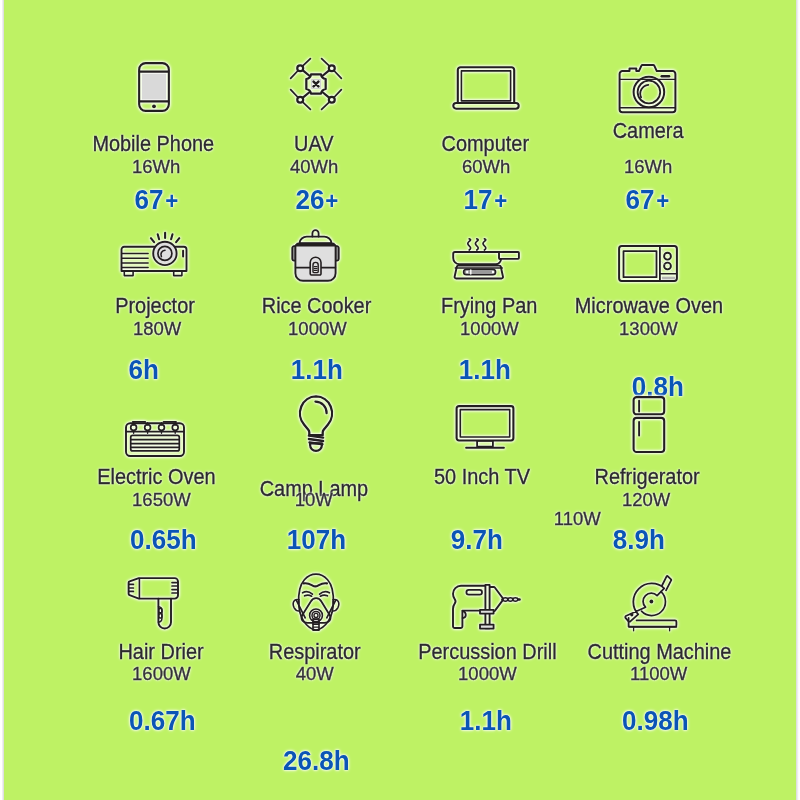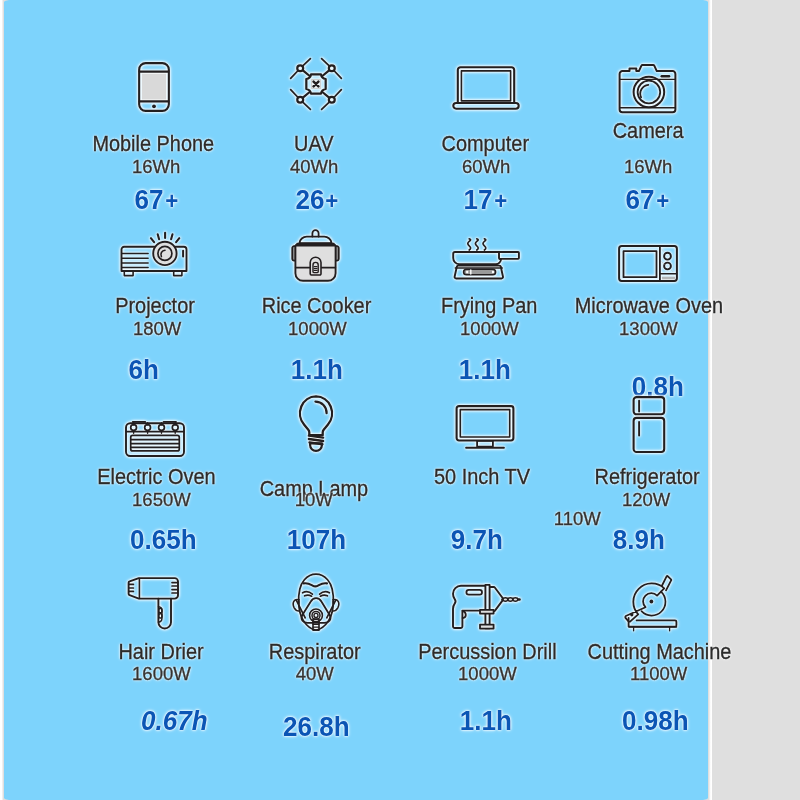--- a/index.html
+++ b/index.html
@@ -1,19 +1,19 @@
 <!DOCTYPE html>
 <html><head>
 <meta charset="utf-8">
 <title>Appliance Runtime Grid</title>
 <style>
   html,body{margin:0;padding:0;}
   body{width:800px;height:800px;overflow:hidden;background:#dfdfdf;
        font-family:"Liberation Sans",sans-serif;-webkit-font-smoothing:antialiased;}
-  #stage{position:relative;width:712px;height:800px;background:#7dd3fc;border-radius:9px;}
+  #stage{position:relative;width:800px;height:800px;background:#bef264;}
   .edge-left{position:absolute;left:0;top:0;width:4px;height:800px;
              background:linear-gradient(to right,#ffffff 0px,#ffffff 1.5px,#dfdfdf 3.5px);}
   .edge-right{position:absolute;right:0;top:0;width:4px;height:800px;
               background:linear-gradient(to left,#ffffff 0px,#ffffff 1.2px,#dfdfdf 3.5px);}
   .cell{position:absolute;top:0;left:0;width:0;height:0;}
   .cell>div{position:absolute;width:240px;text-align:center;}
   .iconwrap{height:0;width:0!important;text-align:left;}
   .iconwrap svg{position:absolute;left:50%;transform:translateX(-50%);bottom:0;overflow:visible;
                 filter:drop-shadow(0 0 1.1px #fff) drop-shadow(0 0 1.6px #fff);}
   .name{color:#2b2b2b;white-space:nowrap;font-size:22px;line-height:22px;
@@ -277,21 +277,21 @@
 <path d="M50.6 12.6 H45.0" stroke-width="1.7"></path>
 <path d="M50.6 16.0 H45.0" stroke-width="1.7"></path>
 <path d="M31.4 21.6 V45.2 a6.3 6.3 0 0 0 12.6 0 V21.6"></path>
 <path d="M31.5 29.8 q3.4 0.4 3.4 3.6 V41.6 q0 3.2 -3.4 3.6" stroke-width="1.5"></path>
 <rect x="31.8" y="31.6" width="3.2" height="4.2" rx="1.2" ry="1.2" stroke-width="1.5"></rect>
 <rect x="31.8" y="36.8" width="3.2" height="4.2" rx="1.2" ry="1.2" stroke-width="1.5"></rect>
 </svg>
       </div>
     <div class="name" style="top:641.0px;left:40.8px;"><span>Hair Drier</span></div>
     <div class="power" style="top:664.2px;left:41.8px;"><span>1600W</span></div>
-    <div class="val" style="top:707.8px;left:54px;font-style:italic;"><span>0.67h</span></div>
+    <div class="val" style="top:707.8px;left:42px;"><span>0.67h</span></div>
   </div>
   <div class="cell">
     <div class="iconwrap" style="top:630.5px;left:316.0px;">
         <svg viewBox="0 0 48 58" width="48" height="58" fill="none" stroke="#231f20" stroke-width="1.7" stroke-linecap="round" stroke-linejoin="round">
 <path d="M6.7 30.2 Q6.0 14.0 12.4 6.8 Q17.4 1.2 24.0 1.2 Q30.6 1.2 35.6 6.8 Q42.0 14.0 41.3 30.2"></path>
 <path d="M6.8 28.0 q-0.4 11.6 4.6 19.6 q5.2 8.2 12.6 9.6 q7.4 -1.4 12.6 -9.6 q5.0 -8.0 4.6 -19.6"></path>
 <path d="M7.0 26.8 q-3.6 -1.2 -5.2 1.6 q-1.5 2.7 0.4 6.4 q2.0 3.6 5.4 3.1" stroke-width="1.6"></path>
 <path d="M41.0 26.8 q3.6 -1.2 5.2 1.6 q1.5 2.7 -0.4 6.4 q-2.0 3.6 -5.4 3.1" stroke-width="1.6"></path>
 <path d="M11.6 10.4 C16.2 9.6 18.4 11.4 20.6 12.6 C22.4 13.6 24.2 13.6 26.0 12.6 C28.2 11.4 30.4 9.6 35.0 10.4" stroke-width="2.1"></path>
 <path d="M10.6 19.8 C13.6 18.2 17.4 18.6 20.4 21.2" stroke-width="1.7"></path>
@@ -305,21 +305,21 @@
 <circle cx="24" cy="42.4" r="4.0" stroke-width="1.5"></circle>
 <circle cx="24" cy="42.4" r="2.0" stroke-width="1.4"></circle>
 <path d="M21.0 46.0 H27.0 V57.2 H21.0 Z" stroke-width="1.6"></path>
 <path d="M21.1 48.6 H26.9" stroke-width="1.3"></path>
 <path d="M21.1 51.4 H26.9" stroke-width="1.3"></path>
 <path d="M21.1 54.2 H26.9" stroke-width="1.3"></path>
 </svg>
       </div>
     <div class="name" style="top:641.0px;left:194.8px;"><span>Respirator</span></div>
     <div class="power" style="top:664.2px;left:194.5px;text-align:center;"><span>40W</span></div>
-    <div class="val" style="top:714px;left:196.7px;"><span>26.8h</span></div>
+    <div class="val" style="top:748px;left:196.7px;"><span>26.8h</span></div>
   </div>
   <div class="cell">
     <div class="iconwrap" style="top:629.5px;left:484.8px;">
         <svg viewBox="0 0 72 46" width="72" height="46" fill="none" stroke="#231f20" stroke-width="1.9" stroke-linecap="round" stroke-linejoin="round">
 <path d="M36.0 1.8 H12.0 a8.0 8.0 0 0 0 -8.0 8.0 q0 3.2 1.7 5.4 q1.7 2.2 0 4.4 q-1.7 2.2 -1.7 5.4 V42.2 a1.8 1.8 0 0 0 1.8 1.8 H11.6 a1.8 1.8 0 0 0 1.8 -1.8 V26.6 H36.0"></path>
 <rect x="17.4" y="5.8" width="15.6" height="4.8" rx="2.4" ry="2.4" stroke-width="1.8"></rect>
 <path d="M13.6 26.8 q3.2 0.8 3.2 4.2 q0 2.6 -3.2 3.2" stroke-width="1.8"></path>
 <path d="M36.4 0.9 H40.6 V44.2 H36.4 Z" stroke-width="1.9"></path>
 <path d="M41.4 3.0 H44.8 a1.4 1.4 0 0 1 1.0 0.5 L53.8 14.3 a1.4 1.4 0 0 1 0 1.8 L45.8 26.9 a1.4 1.4 0 0 1 -1.0 0.5 H41.4" stroke-width="1.9"></path>
 <path d="M53.4 15.5 H70.6" stroke-width="2.4"></path>

